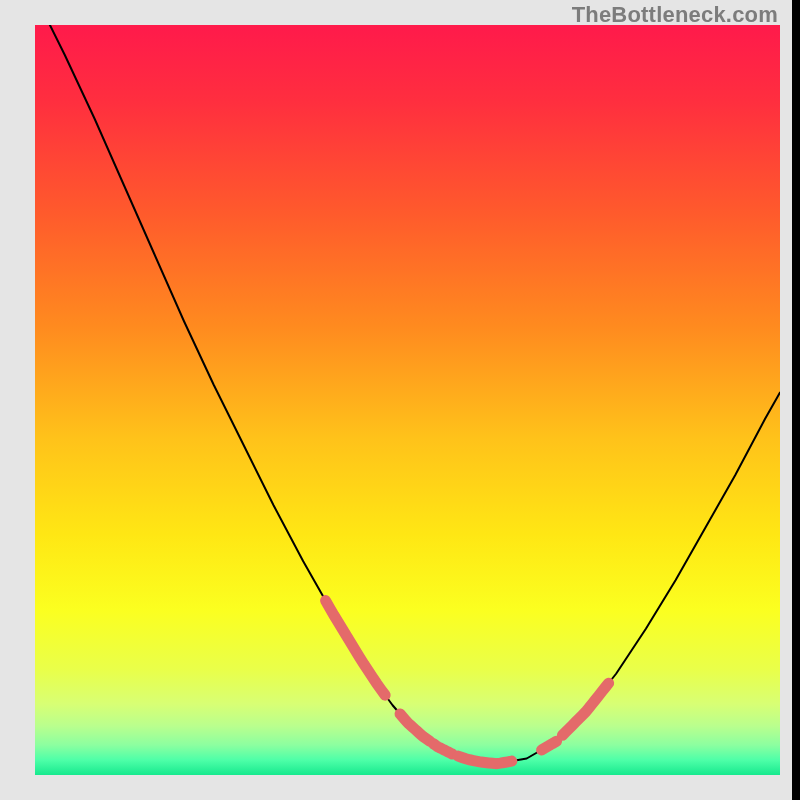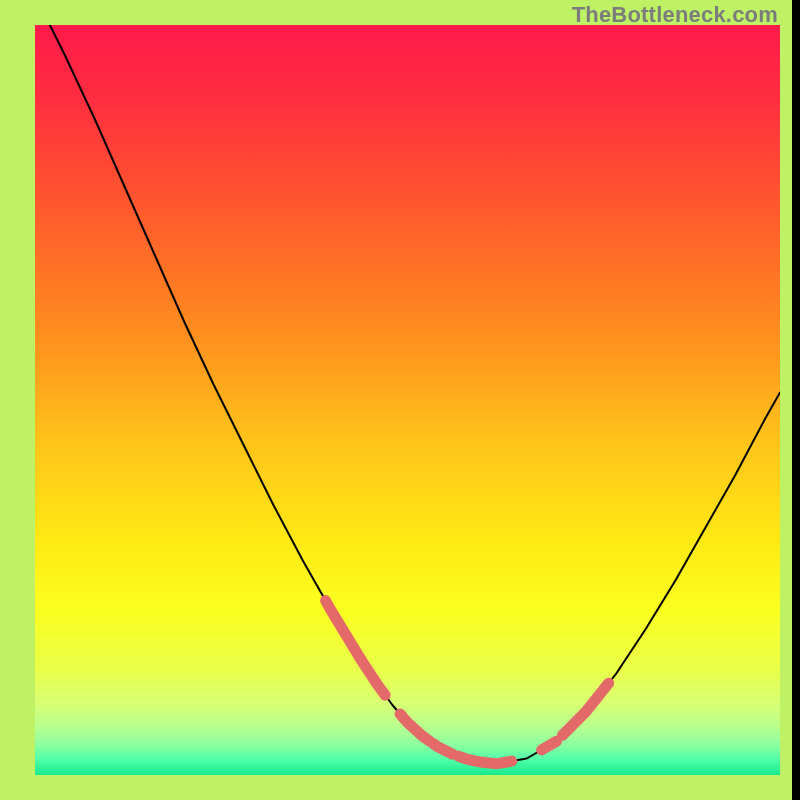--- a/index.html
+++ b/index.html
@@ -9,21 +9,21 @@
     height: 800px;
     background: #000;
     overflow: hidden;
   }
   .frame {
     position: absolute;
     left: 0;
     top: 0;
     width: 792px;
     height: 800px;
-    background: #bef264;
+    background: #e5e5e5;
   }
   .plot {
     position: absolute;
     background: #000;
   }
   .gradient {
     position: absolute;
     left: 0;
     top: 0;
     right: 0;

